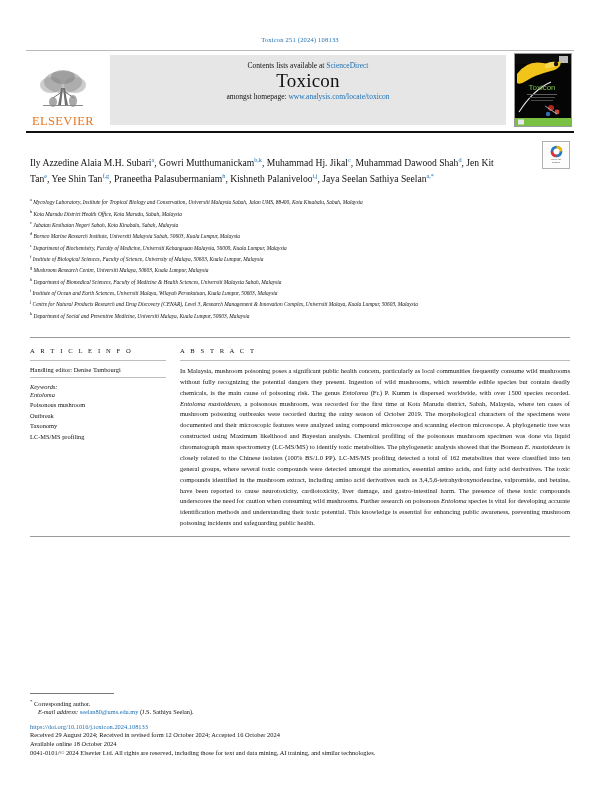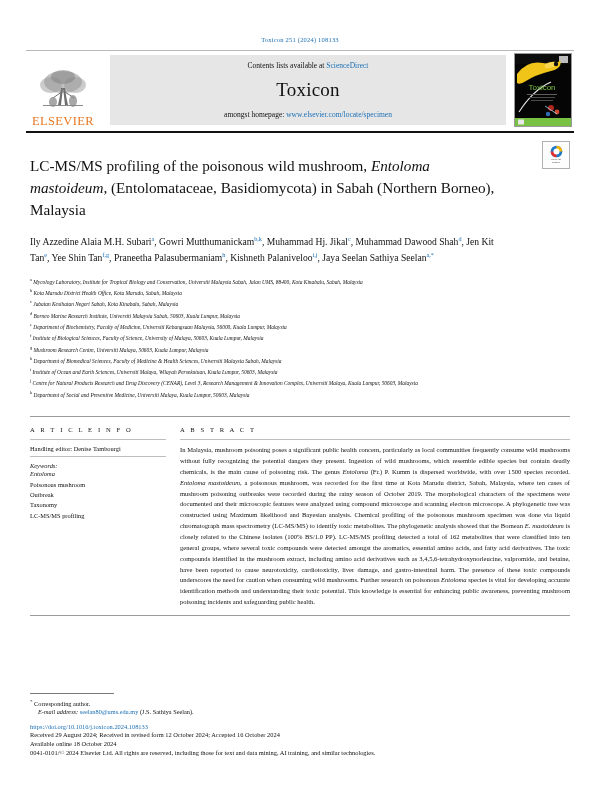--- a/index.html
+++ b/index.html
@@ -54,21 +54,20 @@
     line-height: 1;
     margin-top: 1px;
   }
   .mast-center {
     flex: 1 1 auto;
     background: #e6e6e6;
     margin: 4px 6px 4px 10px;
     display: flex;
     flex-direction: column;
     align-items: center;
-    justify-content: space-between;
     padding: 6px 0 6px 0;
     box-sizing: border-box;
   }
   .contents-line { font-size: 7.5px; color:#111; }
   .contents-line a { color:#1a6fb5; text-decoration:none; }
   .journal-name { font-size: 19px; color:#111; letter-spacing:.2px; }
   .homepage-line { font-size: 7.5px; color:#111; }
   .homepage-line a { color:#1a6fb5; text-decoration:none; }
 
   .cover-cell {
@@ -206,21 +205,21 @@
       </svg>
       <div class="els-word">ELSEVIER</div>
     </div>
 
     <div class="mast-center">
       <div class="contents-line">
         <span>Contents lists available at </span><a href="#">ScienceDirect</a>
       </div>
       <div class="journal-name">Toxicon</div>
       <div class="homepage-line">
-        <span>amongst homepage: </span><a href="#">www.elsevier.com/locate/specimen</a>
+        <span>amongst homepage: </span><a href="#">www.analysis.com/locate/toxicon</a>
       </div>
     </div>
 
     <div class="cover-cell">
       <div class="cover-thumb">
         <svg width="56" height="72" viewBox="0 0 56 72">
           <rect x="0" y="0" width="56" height="72" fill="#050505"></rect>
           <rect x="0" y="0" width="56" height="10" fill="#0c0c0c"></rect>
           <rect x="44" y="2" width="9" height="7" fill="#dcdcdc" opacity=".85"></rect>
           <path d="M2 20 q10 -14 26 -11 q14 3 17 -3 q3 8 -9 11 q-16 4 -25 10 q-6 4 -9 2z" fill="#f0c419"></path>
@@ -250,23 +249,20 @@
         <path d="M10 1 a9 9 0 0 1 9 9 h-9z" fill="#f7b500"></path>
         <path d="M10 19 a9 9 0 0 1 -9 -9 h9z" fill="#e03131"></path>
         <circle cx="10" cy="10" r="4.6" fill="#ffffff"></circle>
       </svg>
       <div class="cm-label">
         <span>Check for</span><br>
         <span>updates</span>
       </div>
     </div>
 
-    <h1 class="title">
-      <span>LC-MS/MS profiling of the poisonous wild mushroom, </span><span class="it">Entoloma</span> <span class="it">mastoideum</span><span>, (Entolomataceae, Basidiomycota) in Sabah (Northern Borneo), Malaysia</span>
-    </h1>
   </div>
 
   <div class="authors"><span>Ily Azzedine Alaia M.H. Subari</span><sup>a</sup>, <span>Gowri Mutthumanickam</span><sup>b,k</sup>, <span>Muhammad Hj. Jikal</span><sup>c</sup>, <span>Muhammad Dawood Shah</span><sup>d</sup>, <span>Jen Kit Tan</span><sup>e</sup>, <span>Yee Shin Tan</span><sup>f,g</sup>, <span>Praneetha Palasubermaniam</span><sup>h</sup>, <span>Kishneth Palaniveloo</span><sup>i,j</sup>, <span>Jaya Seelan Sathiya Seelan</span><sup>a,*</sup></div>
 
   <div class="affils">
       <div><span class="mark">a</span><span> Mycology Laboratory, Institute for Tropical Biology and Conservation, Universiti Malaysia Sabah, Jalan UMS, 88400, Kota Kinabalu, Sabah, Malaysia</span></div>
       <div><span class="mark">b</span><span> Kota Marudu District Health Office, Kota Marudu, Sabah, Malaysia</span></div>
       <div><span class="mark">c</span><span> Jabatan Kesihatan Negeri Sabah, Kota Kinabalu, Sabah, Malaysia</span></div>
       <div><span class="mark">d</span><span> Borneo Marine Research Institute, Universiti Malaysia Sabah, 50603, Kuala Lumpur, Malaysia</span></div>
       <div><span class="mark">e</span><span> Department of Biochemistry, Faculty of Medicine, Universiti Kebangsaan Malaysia, 56000, Kuala Lumpur, Malaysia</span></div>

